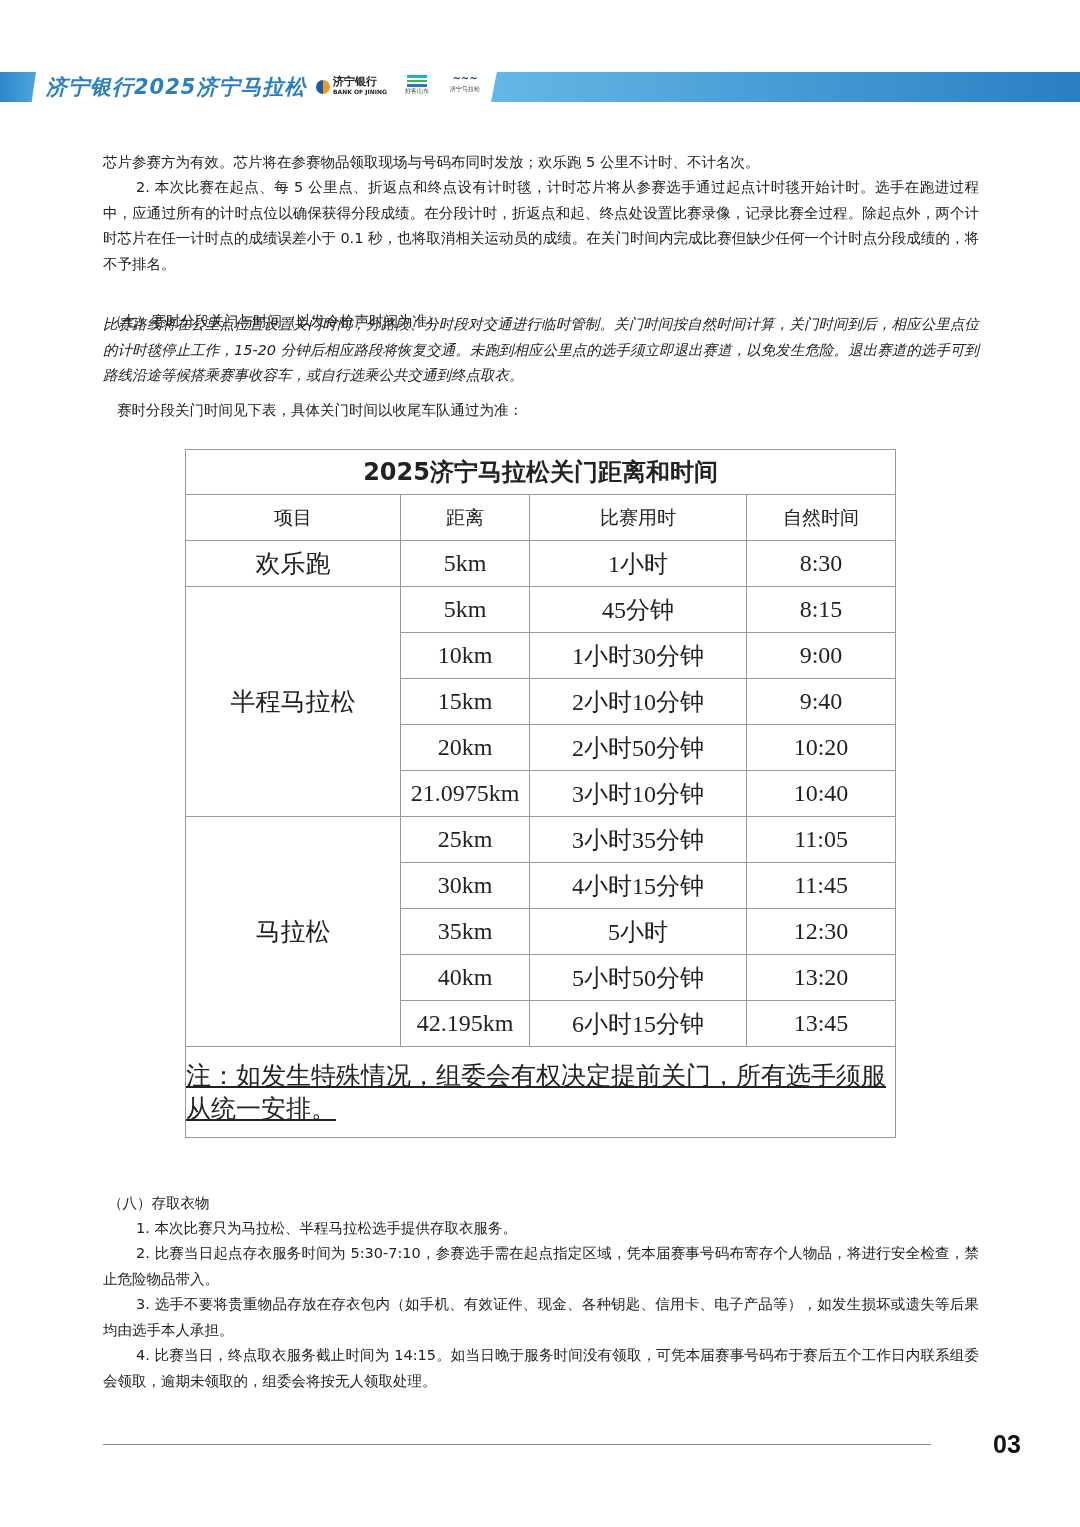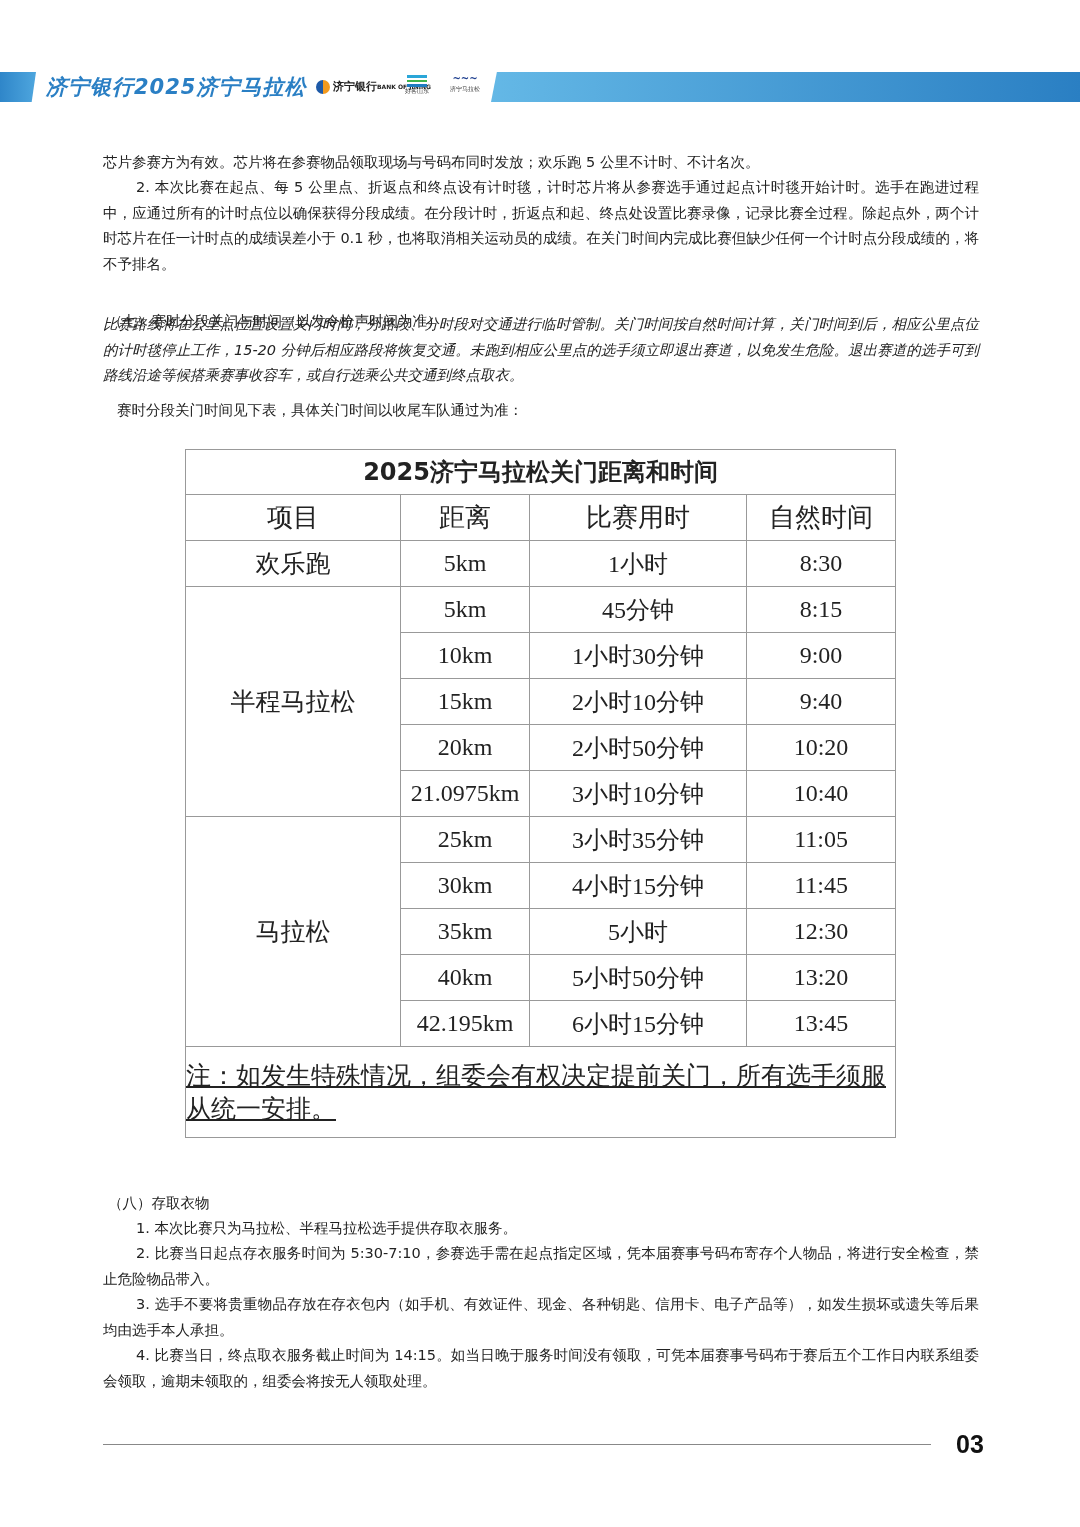--- a/index.html
+++ b/index.html
@@ -9,21 +9,21 @@
   .banner-left { position:absolute; left:0; top:2px; width:36px; height:30px;
       background:linear-gradient(90deg,#2f86c9,#4ea6de);
       clip-path:polygon(0 0,100% 0,88% 100%,0 100%); }
   .banner-title { position:absolute; left:46px; top:2px; font-size:21px; font-weight:bold;
       font-style:italic; color:#2a7fc4; letter-spacing:1px; line-height:30px;
       font-family:"DejaVu Sans",sans-serif; }
   .logo { position:absolute; top:3px; height:28px; font-size:9px; color:#333; }
   .logo-bank { left:316px; display:flex; align-items:center; gap:3px; }
   .logo-bank .mark { width:14px; height:14px; border-radius:50%;
       background:conic-gradient(#f39a1e 0 50%,#1e5aa8 50% 100%); }
-  .logo-bank .txt { display:flex; flex-direction:row; line-height:10px; }
+  .logo-bank .txt { display:flex; flex-direction:column; line-height:10px; }
   .logo-bank .cn { font-size:11px; font-weight:bold; color:#222; }
   .logo-bank .en { font-size:6px; font-weight:bold; color:#222; }
   .logo-shandong { left:404px; width:26px; font-size:6px; text-align:center; line-height:8px; }
   .logo-shandong .wave { height:12px; background:
       linear-gradient(180deg,#2aa6d8 0 25%,transparent 25% 40%,#3fb44a 40% 60%,transparent 60% 75%,#1f7cc1 75% 100%);
       width:20px; margin:2px auto 0; }
   .logo-marathon { left:448px; width:34px; font-size:6px; text-align:center; line-height:8px; }
   .logo-marathon .glyph { font-size:10px; color:#1e3f8f; font-style:italic; font-weight:bold; line-height:12px; }
   .banner-right { position:absolute; left:491px; top:2px; width:589px; height:30px;
       background:linear-gradient(90deg,#64b8e6,#2a7fc3);
@@ -32,28 +32,28 @@
   .para { position:absolute; left:103px; width:876px; font-size:14.5px; line-height:25.5px;
       color:#222; text-align:justify; margin:0; }
   .indent { text-indent:33px; }
 
   table.gates { position:absolute; left:185px; top:449px; width:710px; border-collapse:collapse;
       font-family:"Liberation Serif","DejaVu Serif",serif; color:#222; table-layout:fixed; }
   table.gates td, table.gates th { border:1.5px solid #999; text-align:center; padding:0;
       font-weight:normal; }
   .t-title { height:44px; font-size:24px; font-weight:bold !important;
       font-family:"DejaVu Sans",sans-serif; }
-  .t-head th { height:45px; font-size:26px; font-family:Liberation Serif, serif; }
+  .t-head th { height:45px; font-size:19px; font-family:Liberation Serif, serif; }
   .t-row td { height:45px; font-size:24px; }
   .t-cat { font-family:"DejaVu Sans",sans-serif; font-size:25px !important; }
   .t-note td { text-align:left !important; font-size:25px; line-height:33px; padding:4px 0 4px 0 !important;
       font-family:"DejaVu Sans",sans-serif; height:82px;text-decoration:underline; }
 
   .footer-line { position:absolute; left:103px; top:1444px; width:828px; height:1px; background:#888; }
-  .page-num { position:absolute; left:956px; top:1430px; font-size:25px; font-weight:bold; color:#111;
+  .page-num { position:absolute; left:993px; top:1430px; font-size:25px; font-weight:bold; color:#111;
       font-family:"Liberation Sans",sans-serif; }
 </style>
 </head>
 <body>
 
 <div class="banner">
   <div class="banner-left"></div>
   <div class="banner-title">济宁银行2025济宁马拉松</div>
   <div class="logo logo-bank">
     <span class="mark"></span>

